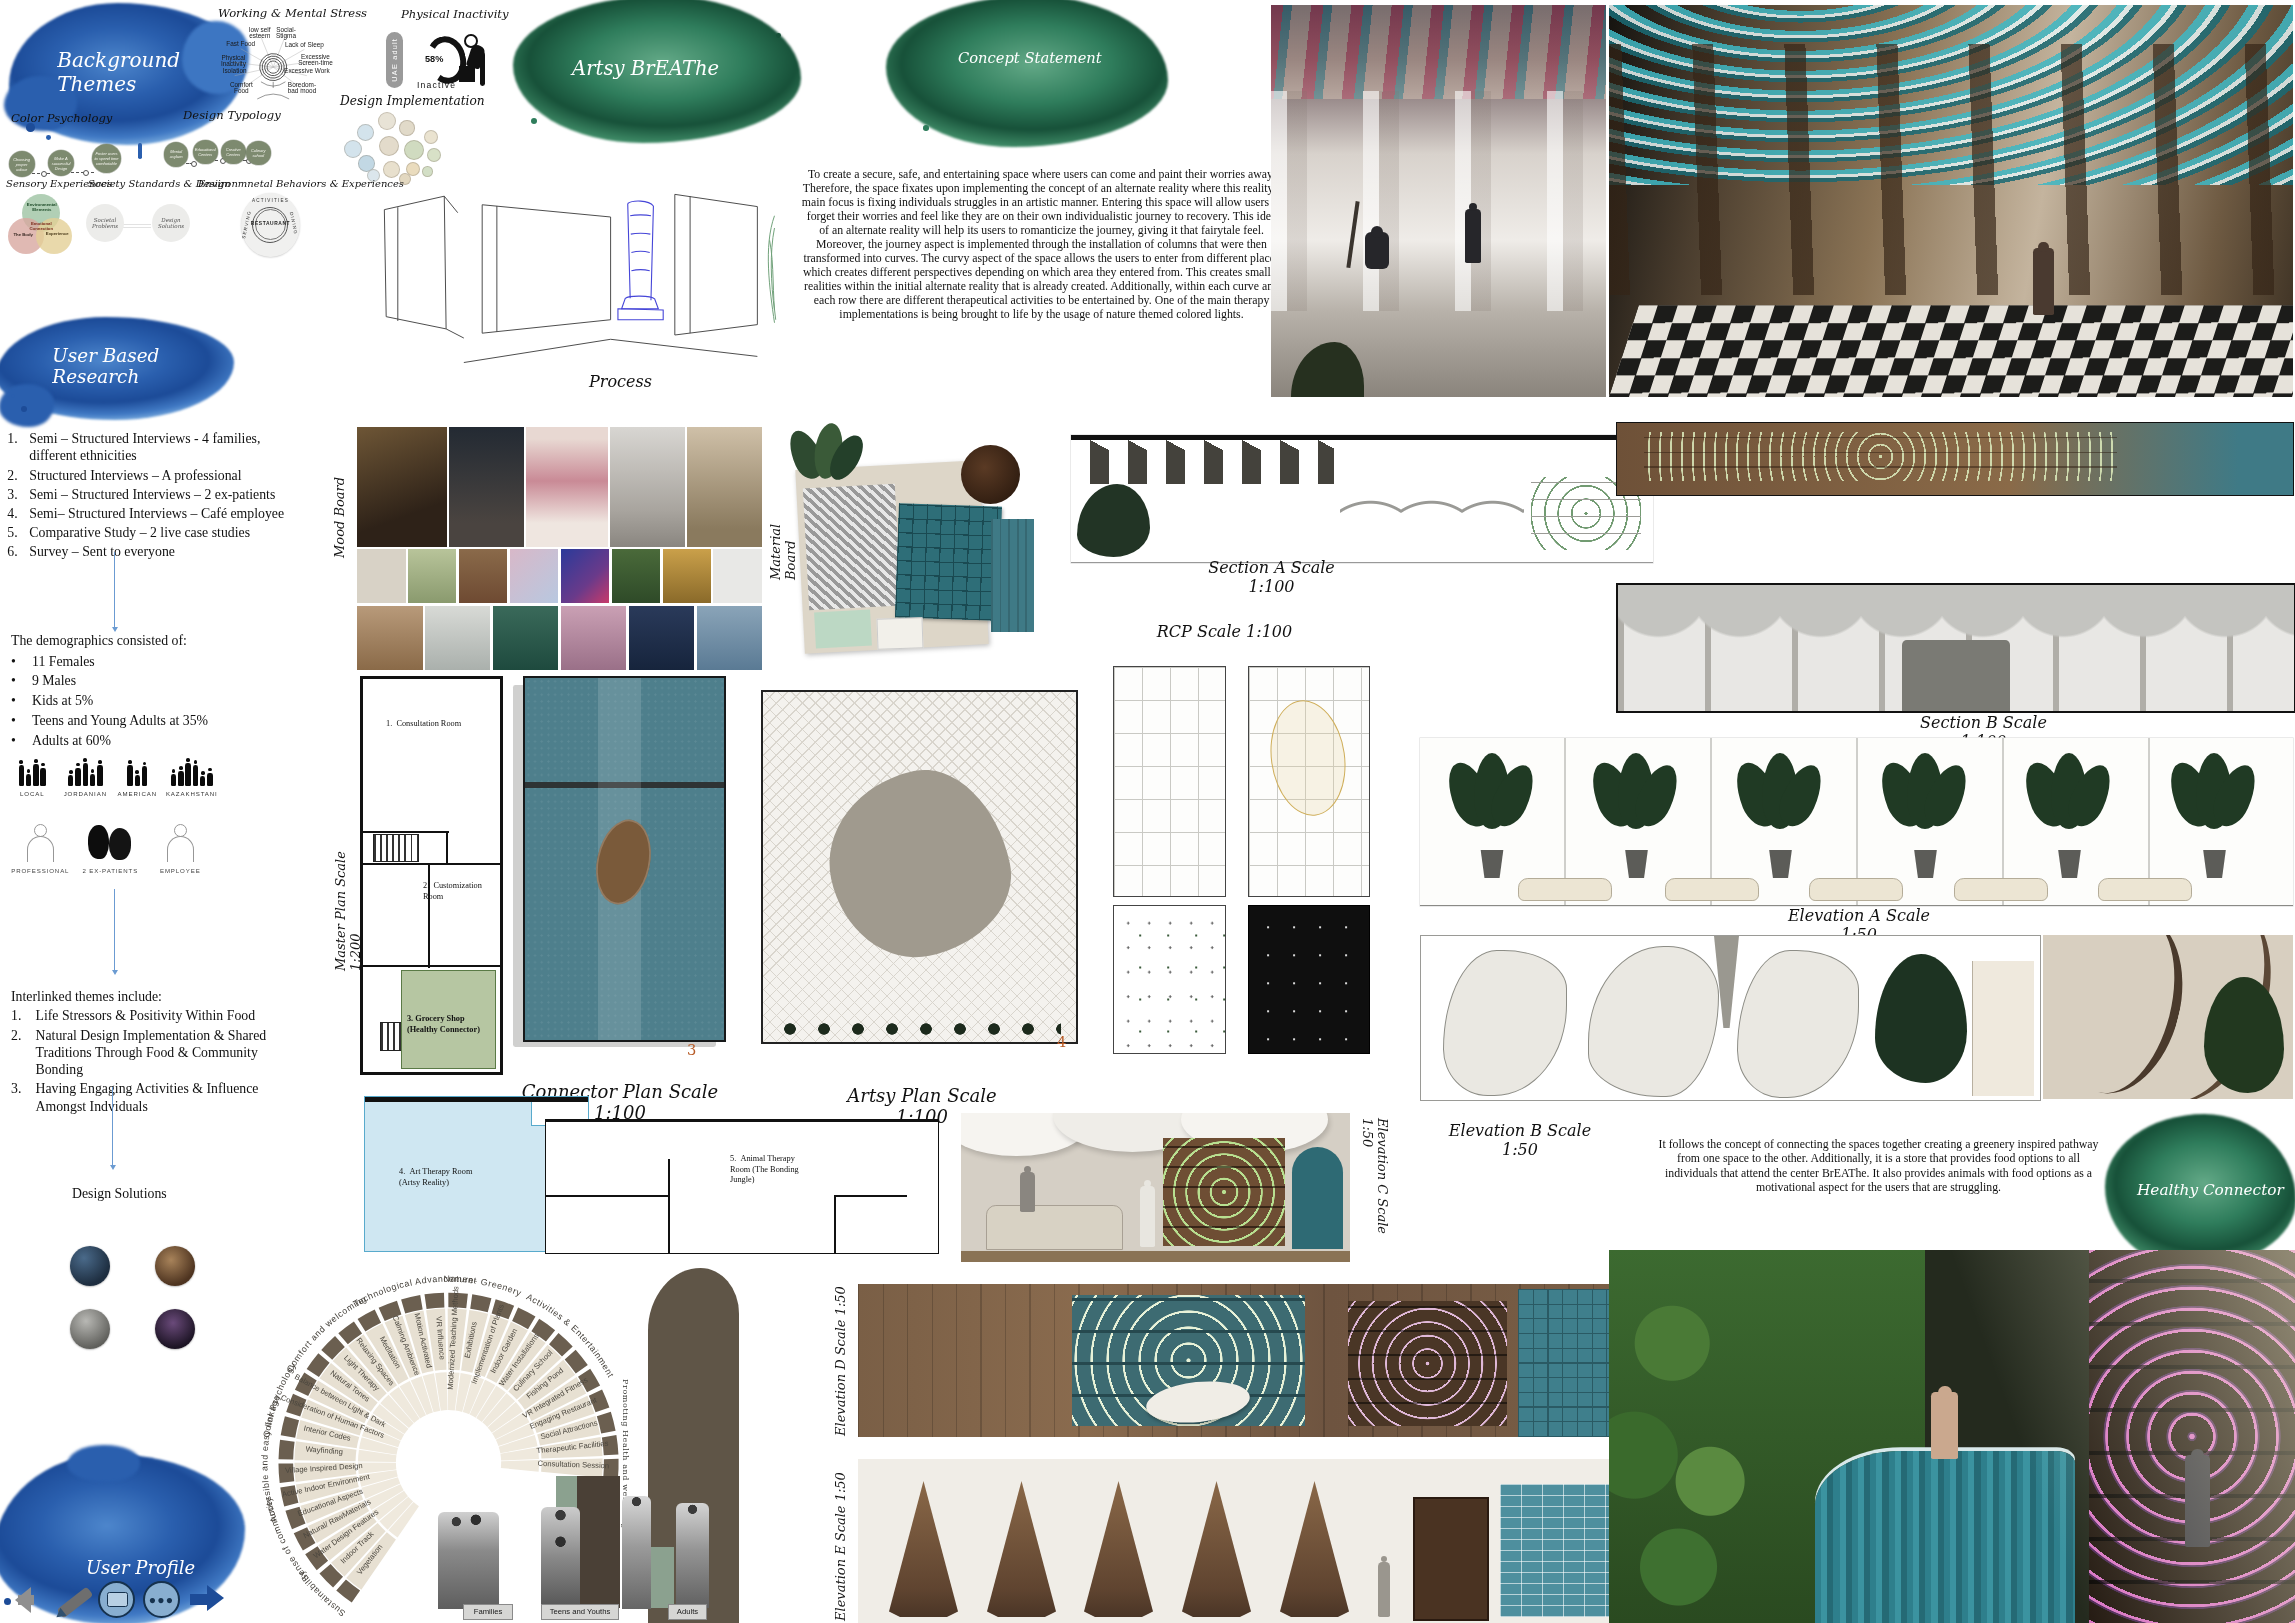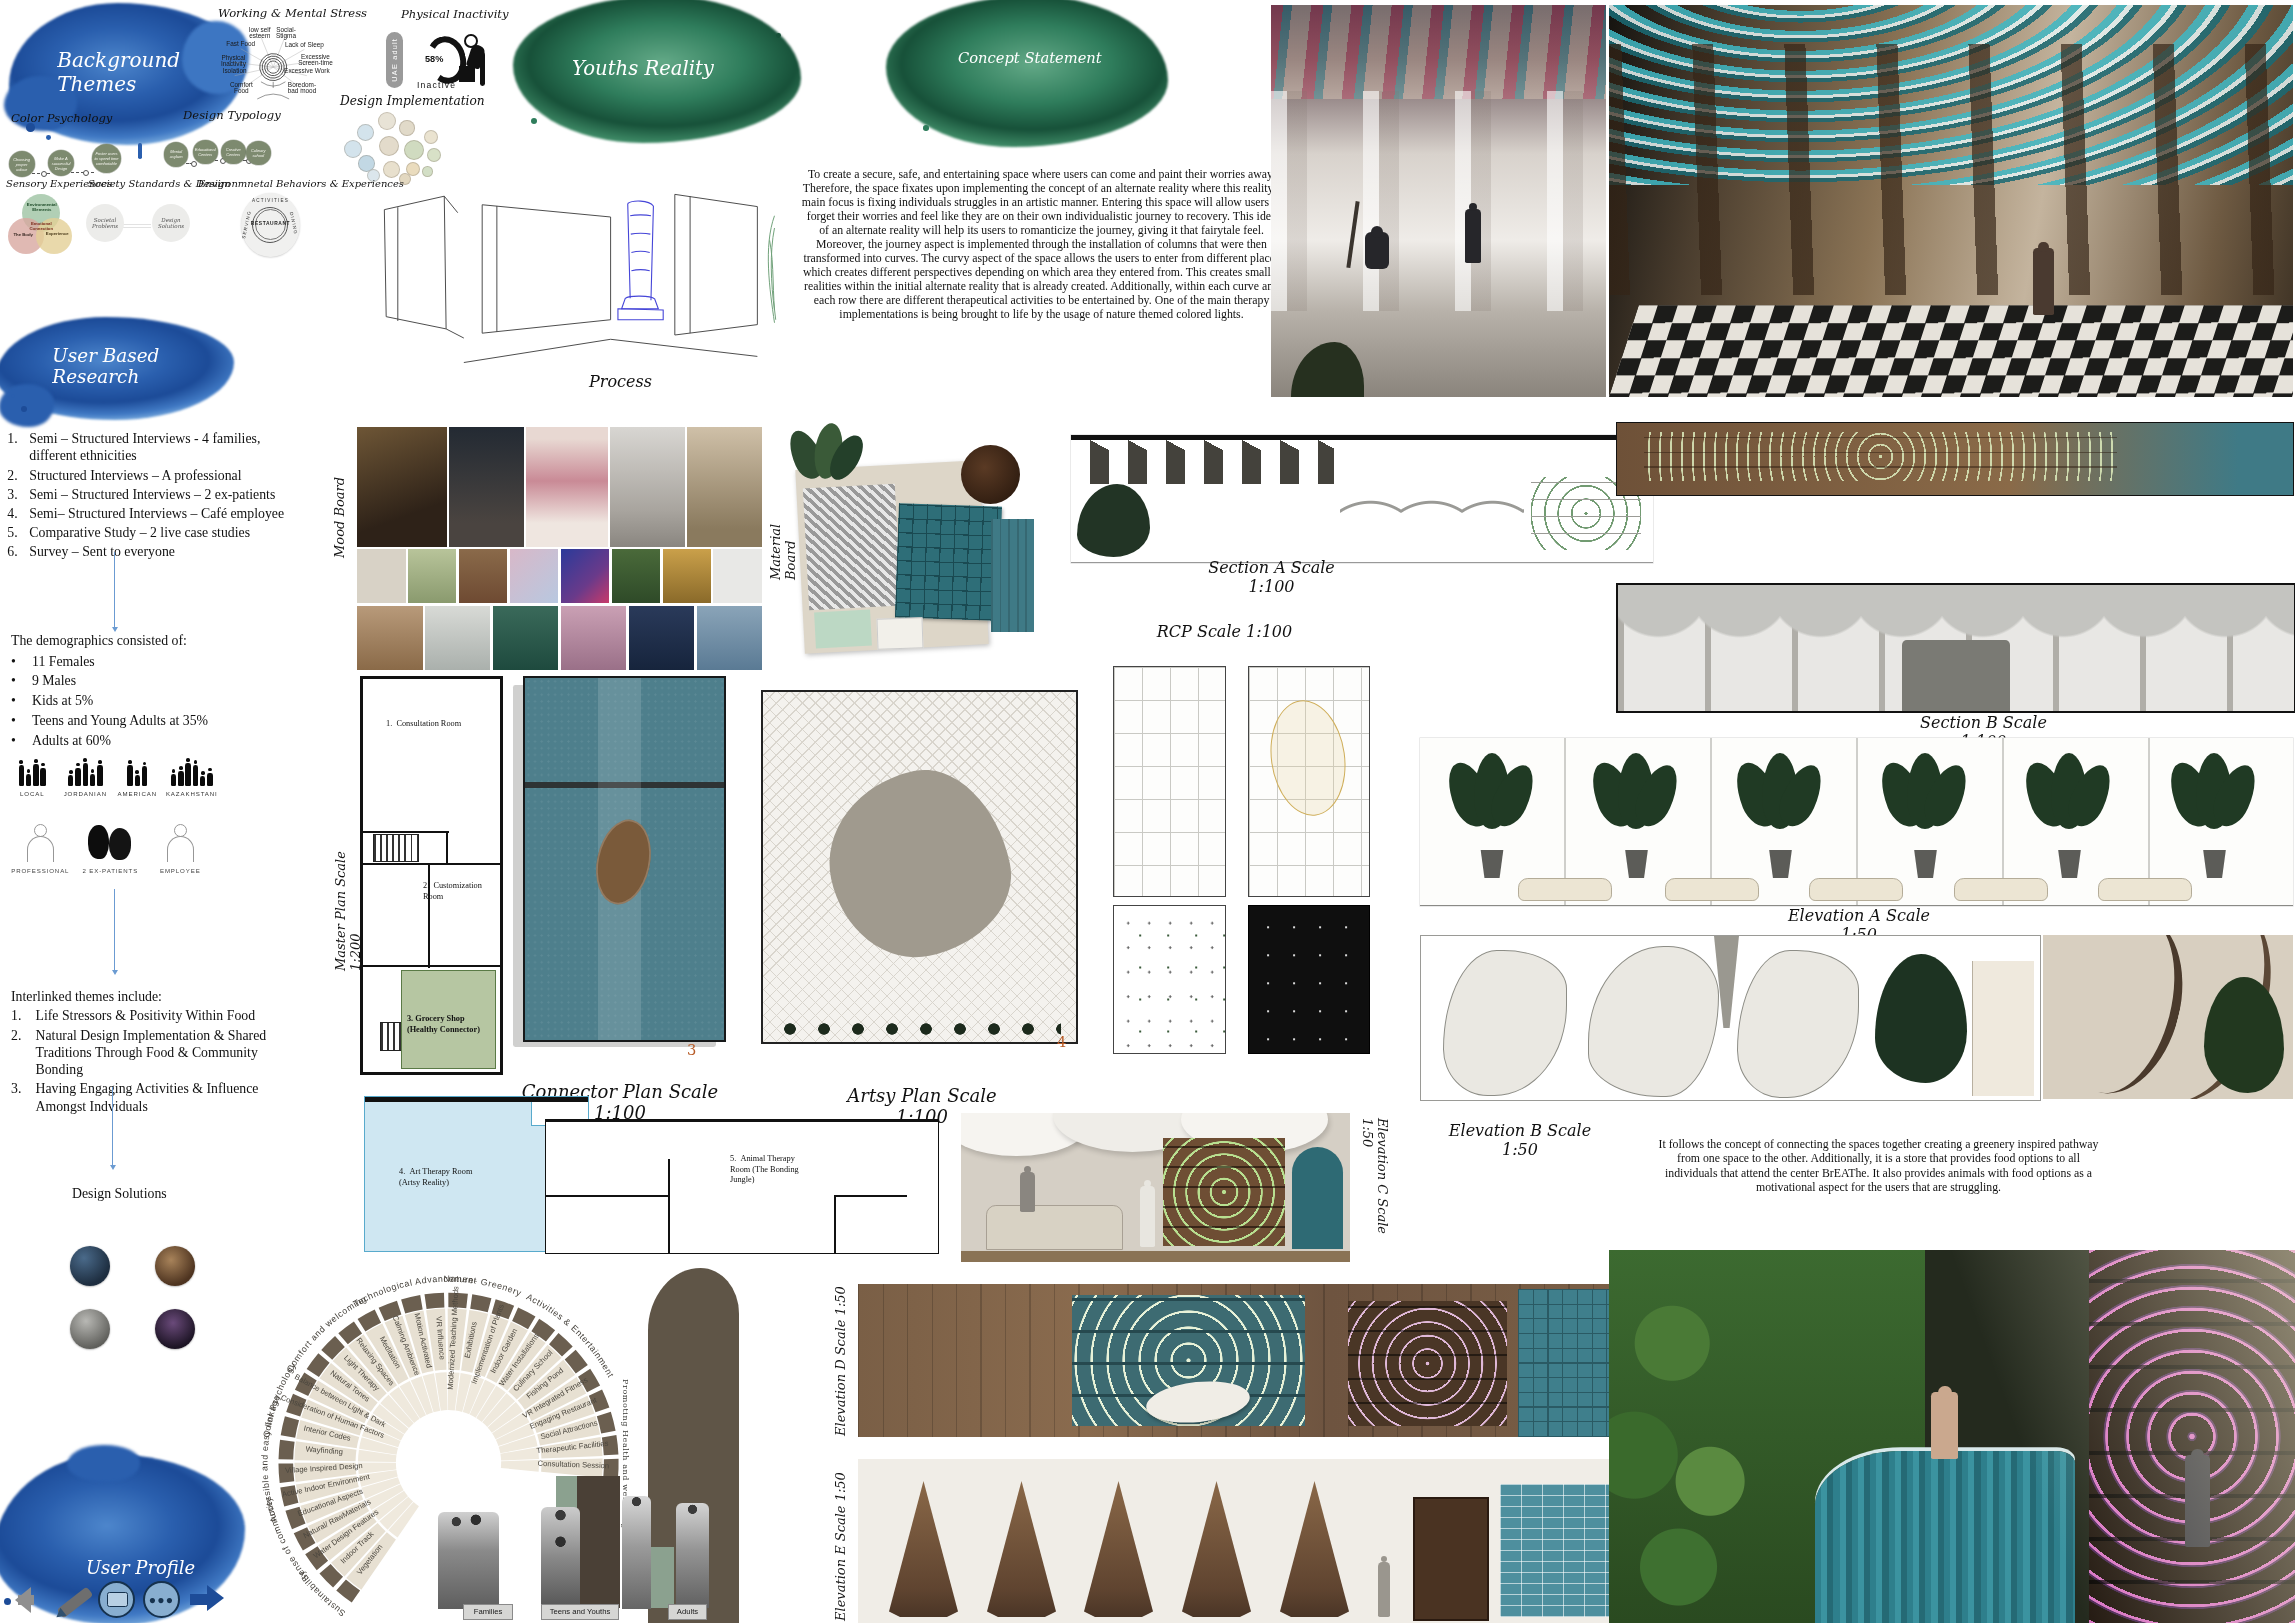--- a/index.html
+++ b/index.html
@@ -383,21 +383,21 @@
     <span style="position:absolute;left:7.3px;top:8.6px;width:18.4px;height:13.5px;border:1.8px solid #16324e;border-radius:2.4px;background:#b8d0e4;"></span>
   </div>
   <div class="upic ctr" style="left:143px;top:1581px;width:33px;height:33px;color:#16324e;font-size:12.2px;letter-spacing:1.2px;font-family:'Liberation Sans',sans-serif;">●●●</div>
   <div class="abs" style="left:190px;top:1594px;width:17px;height:11px;background:#1d4c98;"></div>
   <div class="arrowL" style="left:207px;top:1585px;border-left:17px solid #1d4c98;"></div>
 
   <div class="blob green abs" style="left:513px;top:-3.7px;width:288px;height:147px;">
     <div class="core"></div>
     <div class="dot" style="left:18.4px;top:122px;width:6.1px;height:6.1px;background:#2f7d5c;"></div>
     <div class="dot" style="left:263px;top:37px;width:4.9px;height:4.9px;background:#175139;"></div>
-    <div class="blob-title script" style="left:59px;top:61px;font-size:19.6px;">Youths Reality</div>
+    <div class="blob-title script" style="left:59px;top:61px;font-size:19.6px;">Artsy BrEAThe</div>
   </div>
   <div class="blob green abs" style="left:886px;top:-3.7px;width:282px;height:151px;">
     <div class="core"></div>
     <div class="dot" style="left:37px;top:129px;width:5.5px;height:5.5px;background:#2f7d5c;"></div>
     <div class="blob-title script" style="left:72px;top:53px;font-size:14.7px;">Concept Statement</div>
   </div>
 
   <svg id="proc-svg" class="abs" style="left:366px;top:179px;" width="425" height="205" viewBox="0 0 695 335">
     <g fill="none" stroke="#4a4a4a" stroke-width="1.6">
       <path d="M30,50 L128,28 L131,245 L33,225 Z M52,46 L52,232"></path>
@@ -575,20 +575,24 @@
     <div style="position:absolute;left:551px;top:24.5px;width:61px;height:135px;background:#efe9dd;border-left:1.2px solid #b8b0a0;"></div>
   </div>
   <div class="ph" style="left:2043px;top:935px;width:250px;height:164px;background:#d8cfc0;">
     <div style="position:absolute;left:18.4px;top:-24.5px;width:110px;height:184px;border-right:9.8px solid #4a3a2c;border-radius:50%;transform:rotate(14deg);"></div>
     <div style="position:absolute;left:92px;top:-37px;width:122px;height:208px;border-right:8.6px solid #5c4836;border-radius:50%;transform:rotate(20deg);"></div>
     <div style="position:absolute;right:8.6px;bottom:6.1px;width:80px;height:116px;border-radius:50% 50% 45% 55%/60% 62% 38% 40%;background:#22381f;"></div>
   </div>
   <div class="abs script" style="left:1431px;top:1121px;width:178px;text-align:center;font-size:16px;">Elevation B  Scale 1:50</div>
 
   <div class="abs" style="left:1653px;top:1137px;width:451px;font-size:11.8px;line-height:1.22;text-align:center;">It follows the concept of connecting the spaces together creating a greenery inspired pathway from one space to the other. Additionally, it is a store that provides food options to all individuals that attend the center BrEAThe. It also provides animals with food options as a motivational aspect for the users that are struggling.</div>
+  <div class="blob green abs" style="left:2105px;top:1114px;width:191px;height:154px;">
+    <div class="core"></div>
+    <div class="blob-title script" style="left:32px;top:67px;font-size:15.3px;">Healthy Connector</div>
+  </div>
 
   <div class="vlabel" style="left:333px;top:812px;height:159px;font-size:13px;">Master Plan Scale 1:200</div>
   <div class="abs" style="left:360px;top:676px;width:137px;height:393px;background:#fff;border:3.1px solid #111;">
     <div class="wall" style="left:0;top:152px;width:86px;height:2.4px;"></div>
     <div class="wall" style="left:83px;top:152px;width:2.4px;height:34px;"></div>
     <div class="wall" style="left:0;top:184px;width:100%;height:2.4px;"></div>
     <div class="wall" style="left:65px;top:184px;width:2.4px;height:105px;"></div>
     <div class="wall" style="left:0;top:286px;width:100%;height:2.4px;"></div>
     <div class="hatch" style="left:9.8px;top:155px;width:44px;height:26px;"></div>
     <div class="hatch" style="left:17px;top:343px;width:44px;height:27px;"></div>

